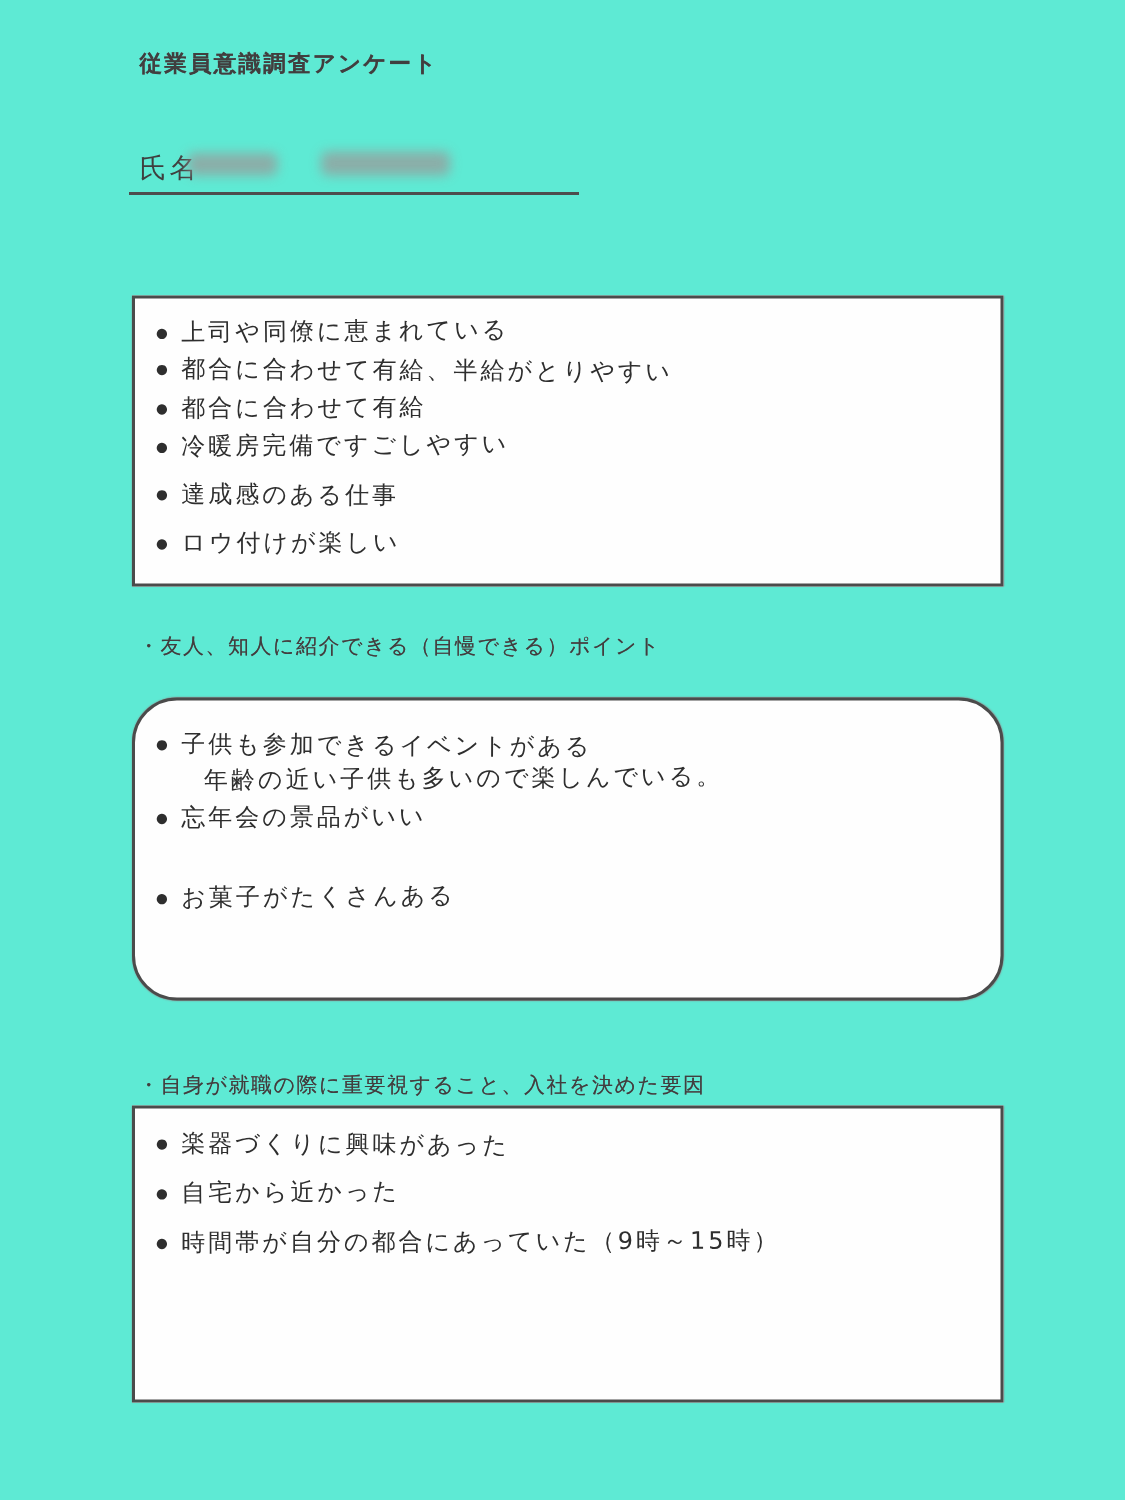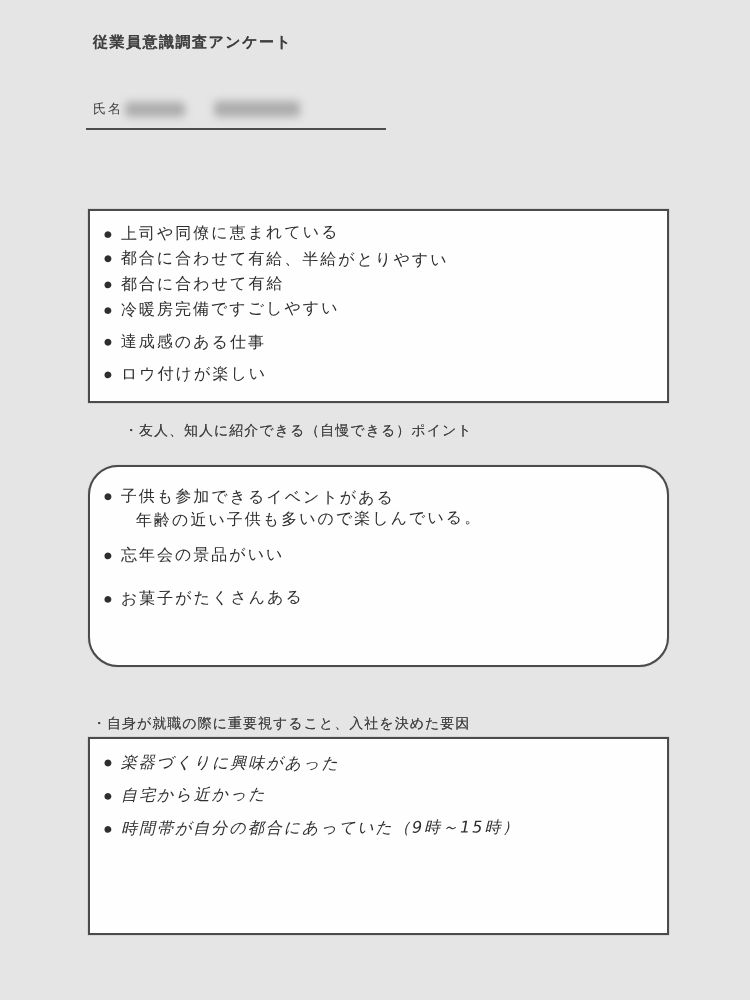--- a/index.html
+++ b/index.html
@@ -5,32 +5,32 @@
   html,body{margin:0;padding:0;}
   body{
     width:750px;height:1000px;
     background:#ffffff;
     font-family:"Liberation Sans","DejaVu Sans",sans-serif;
     position:relative;
     overflow:hidden;
   }
   .page{
     position:absolute;inset:0;
-    background:#e5e5e5;
+    background:#5eead4;
   }
   
   .doc-title{
     position:absolute;left:93px;top:33px;
     font-size:15px;font-weight:bold;color:#3f3f3f;
     letter-spacing:1.5px;margin:0;
     text-shadow:0 0 .4px #6a6a6a;
   }
   .name-label{
     position:absolute;left:93px;top:100px;
-    font-size:13px;color:#3f3f3f;letter-spacing:2px;
+    font-size:18px;color:#3f3f3f;letter-spacing:2px;
   }
   .name-underline{
     position:absolute;left:86px;top:128px;width:300px;height:0;
     border-bottom:2px solid #4d4d4d;
   }
   .name-blob{
     position:absolute;background:#9a9a9a;border-radius:4px;
     filter:blur(4px);opacity:.75;
   }
   .blob1{left:125px;top:102px;width:60px;height:15px;}
@@ -57,25 +57,25 @@
   }
   .hw-line .dot{
     font-size:9px;vertical-align:2px;margin-right:7px;color:#2e2e2e;
   }
   .cont{left:46px;}
   .r1{transform:rotate(-0.5deg);}
   .r2{transform:rotate(0.35deg);}
   .r3{transform:rotate(-0.2deg);}
   
   #sec1-heading{top:174px;}
-  #box1{top:209px;height:190px;text-decoration:underline;}
-  #sec2-heading{top:422px;margin-left:32px;}
+  #box1{top:197px;height:190px;text-decoration:underline;}
+  #sec2-heading{top:422px;}
   #box2{top:465px;height:198px;border-radius:30px;}
   #sec3-heading{top:715px;}
-  #box3{top:737px;height:194px;font-style:italic;}
+  #box3{top:737px;height:194px;}
 </style>
 </head>
 <body>
 
 <div class="page">
 
   <h1 class="doc-title">従業員意識調査アンケート</h1>
 
   <span class="name-label">氏名</span>
   <span class="name-blob blob1"></span>
@@ -104,21 +104,21 @@
   </div>
 
   <div id="sec2-heading" class="section-heading">・友人、知人に紹介できる（自慢できる）ポイント</div>
   <div id="box2" class="answer-box">
     <div class="hw-line r2" style="top:20px">
       <span class="dot">●</span><span>子供も参加できるイベントがある</span>
     </div>
     <div class="hw-line cont r1" style="top:42px">
       <span>年齢の近い子供も多いので楽しんでいる。</span>
     </div>
-    <div class="hw-line r3" style="top:78px">
+    <div class="hw-line r3" style="top:68px">
       <span class="dot">●</span><span>忘年会の景品がいい</span>
     </div>
     <div class="hw-line r1" style="top:121px">
       <span class="dot">●</span><span>お菓子がたくさんある</span>
     </div>
   </div>
 
   <div id="sec3-heading" class="section-heading">・自身が就職の際に重要視すること、入社を決めた要因</div>
   <div id="box3" class="answer-box">
     <div class="hw-line r2" style="top:14px">

